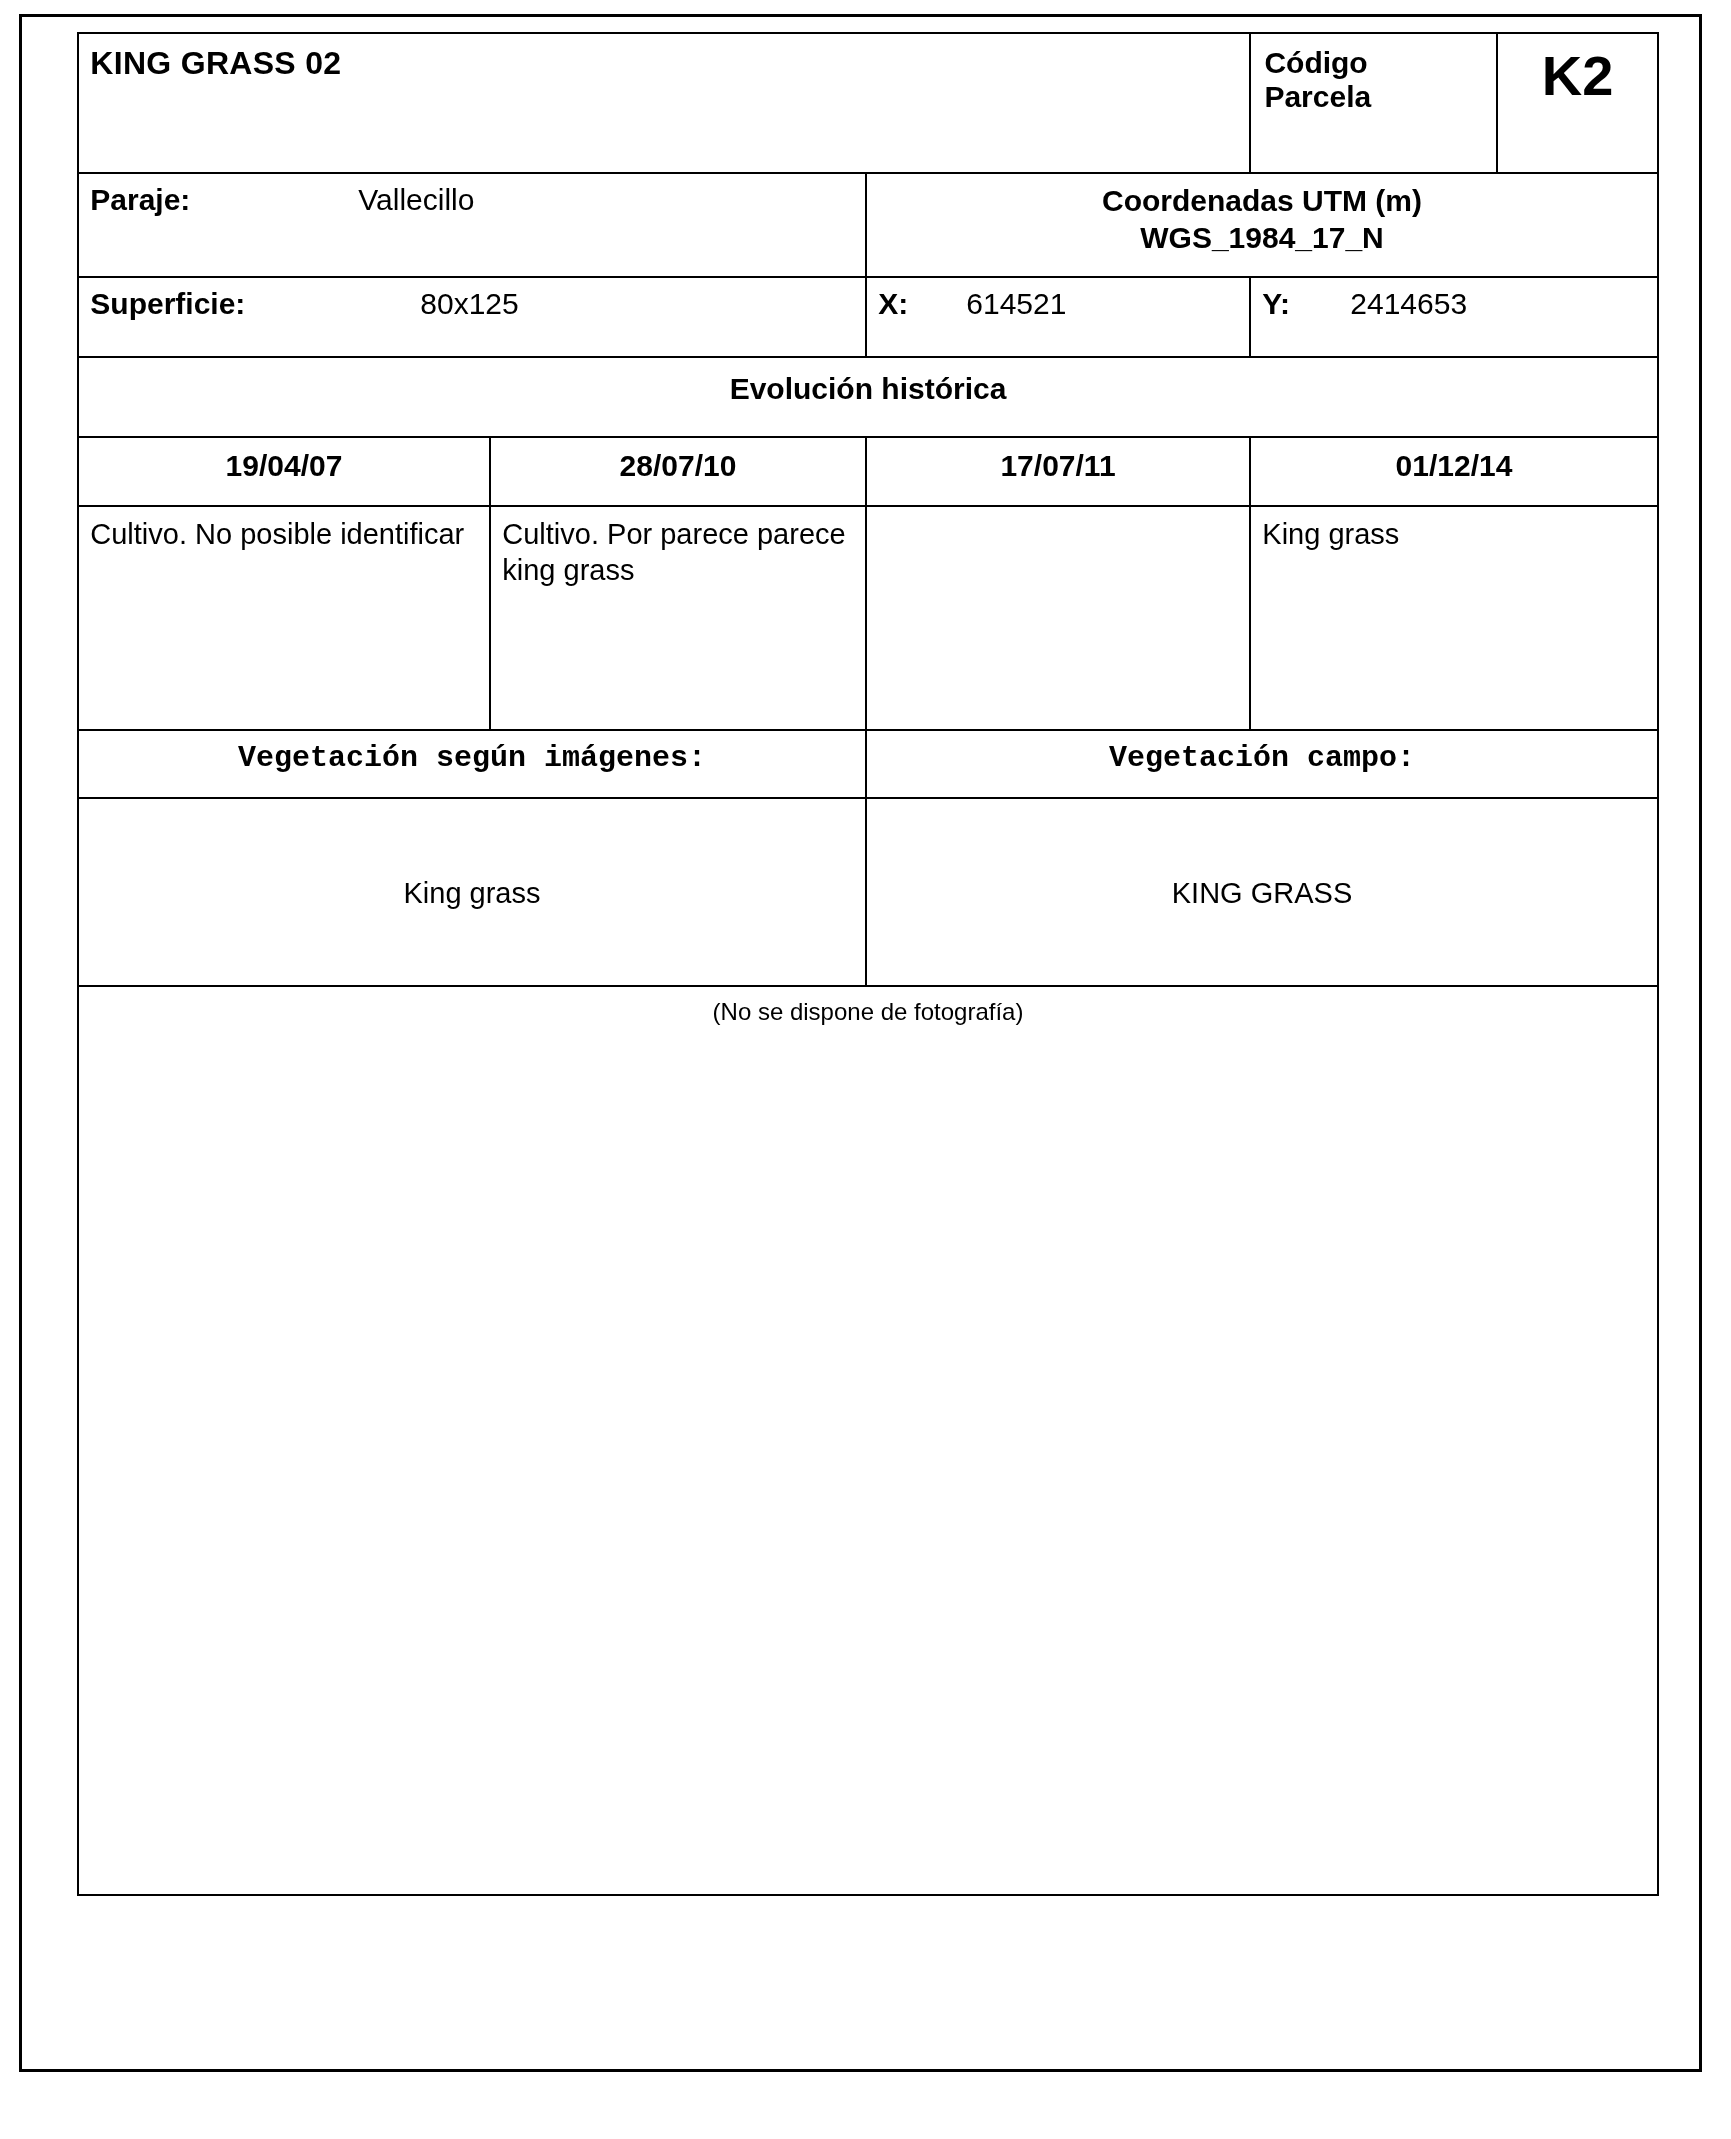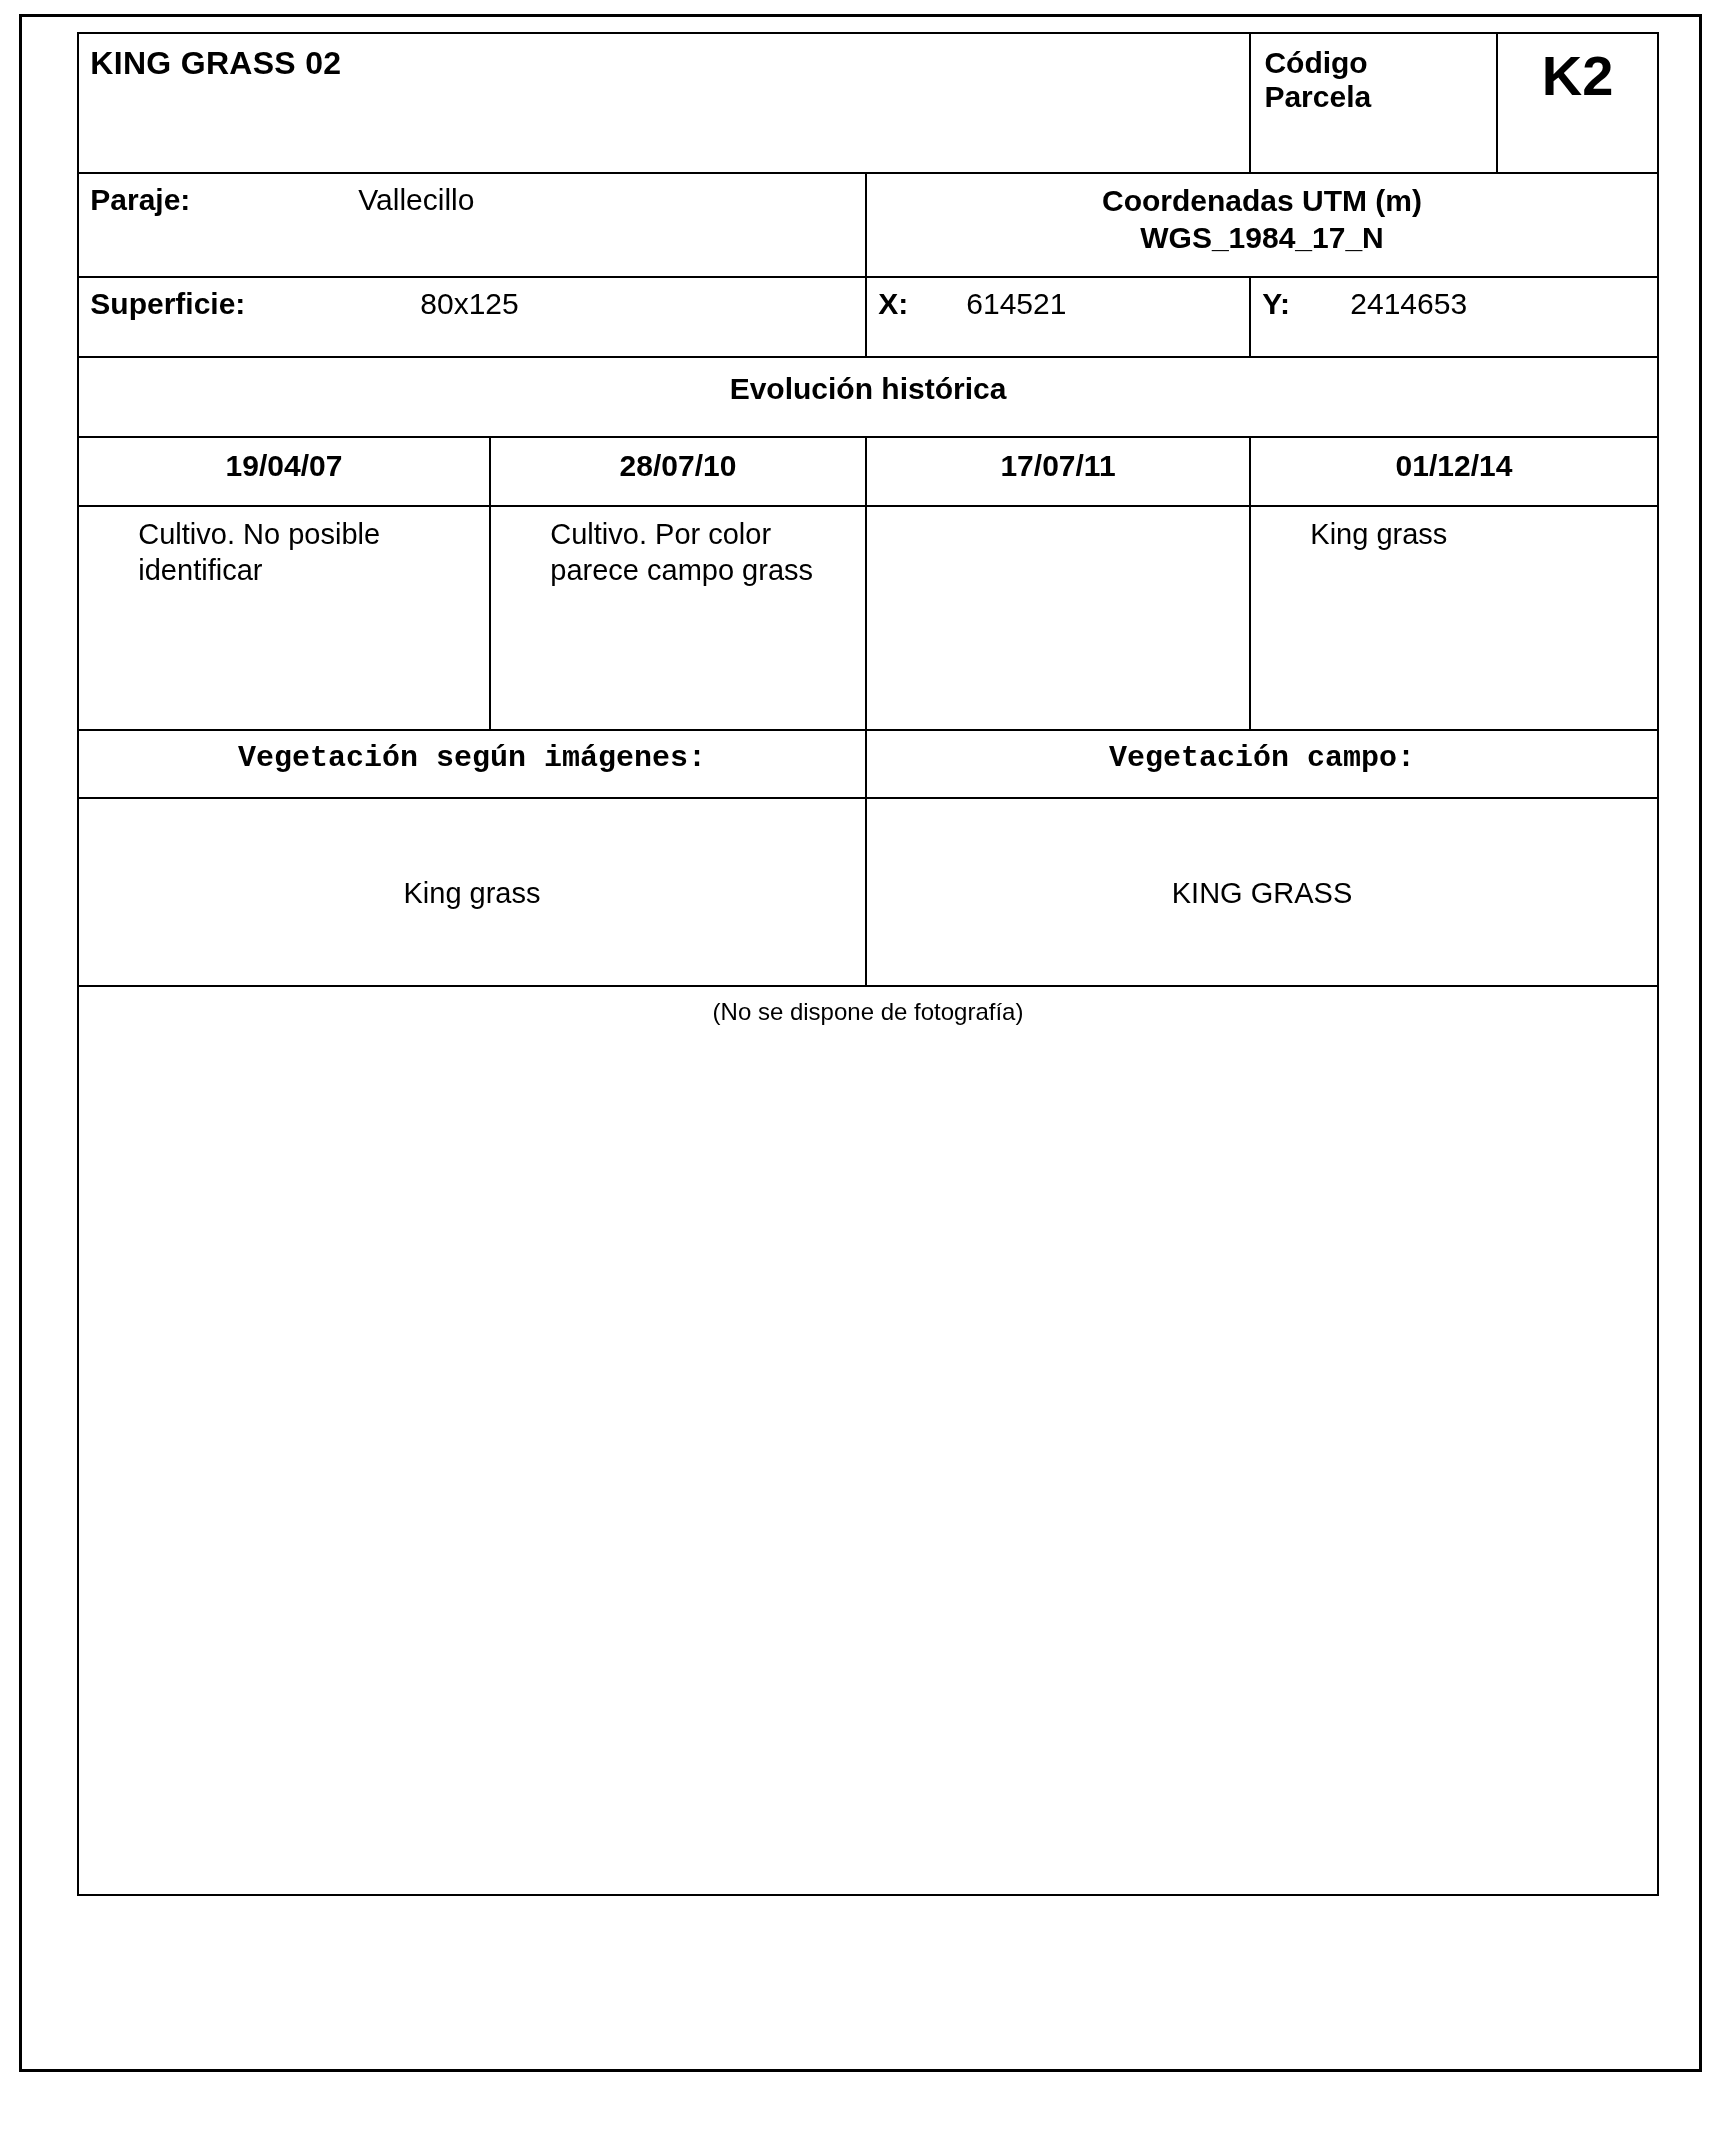--- a/index.html
+++ b/index.html
@@ -126,21 +126,21 @@
   
   .row-evo-head td { height: 78px; }
   .row-evo-head .pad { padding-top: 14px; }
 
   
   .row-dates td { height: 67px; }
   .row-dates .pad { padding-top: 11.3px; }
 
   
   .row-evo-body td { height: 222px; }
-  .row-evo-body .pad { padding-top: 10.3px; margin-left: 48px; }
+  .row-evo-body .pad { padding-top: 10.3px; }
 
   
   .row-veg-head td { height: 66px; }
   .row-veg-head .pad { padding-top: 10.3px; font-family: Liberation Mono, monospace; }
 
   
   .row-veg-body td { height: 186px; }
   .row-veg-body .pad {
     padding-top: 77px;
     text-align: center;
@@ -244,21 +244,21 @@
         <td colspan="2">
           <div class="pad t-head center">01/12/14</div>
         </td>
       </tr>
 
       <tr class="row-evo-body">
         <td>
           <div class="pad t-cell">Cultivo. No posible identificar</div>
         </td>
         <td>
-          <div class="pad t-cell">Cultivo. Por color parece campo grass</div>
+          <div class="pad t-cell">Cultivo. Por parece parece king grass</div>
         </td>
         <td>
           <div class="pad t-cell"></div>
         </td>
         <td colspan="2">
           <div class="pad t-cell">King grass</div>
         </td>
       </tr>
 
       <tr class="row-veg-head">

